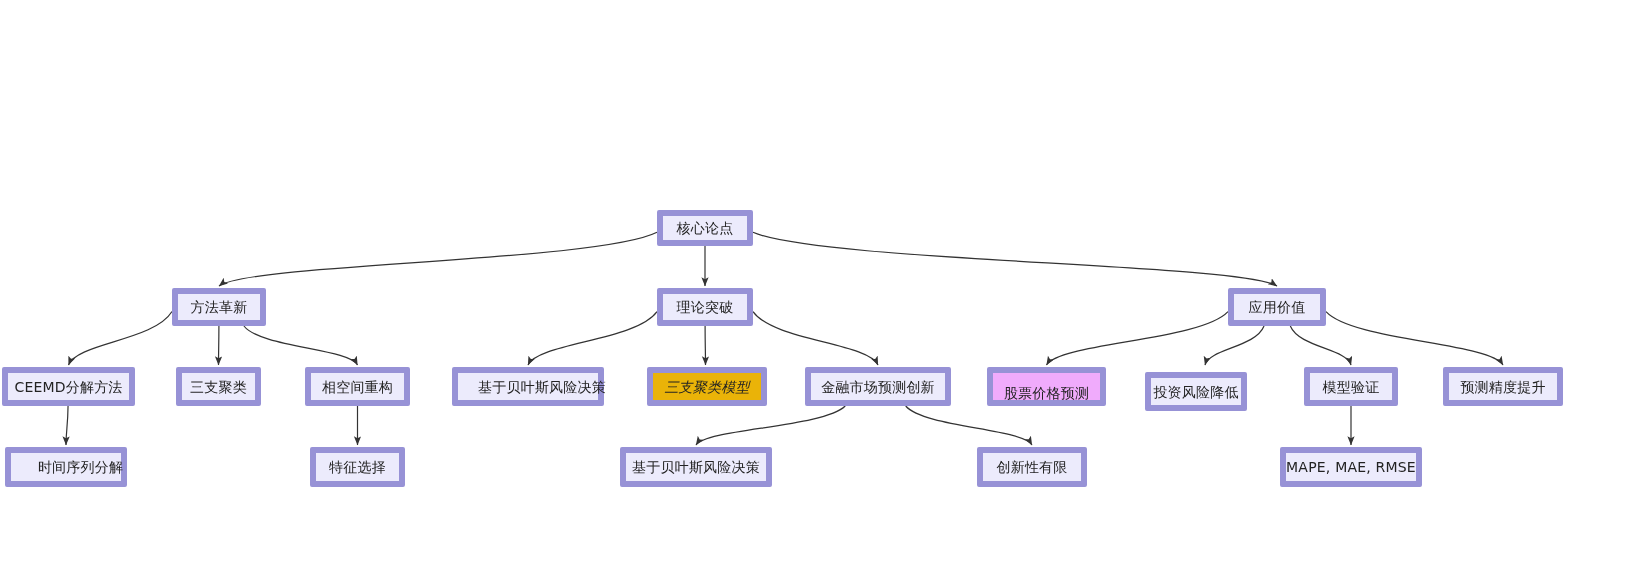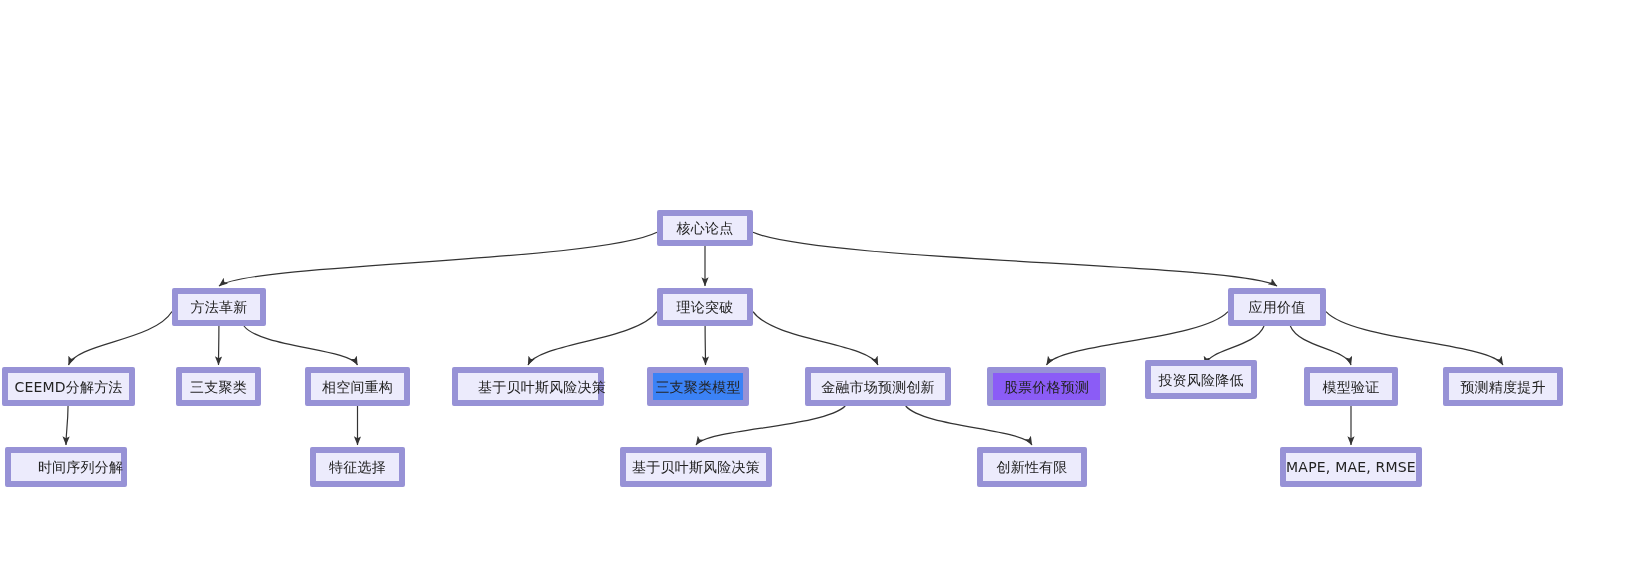--- a/index.html
+++ b/index.html
@@ -92,30 +92,30 @@
       </div>
       <div class="node" style="left: 176px; top: 367px; width: 85px; height: 39px; background: rgb(236, 235, 252); border-color: rgb(151, 146, 214); color: rgb(35, 35, 35);">
         <span class="node-label">三支聚类</span>
       </div>
       <div class="node" style="left: 305px; top: 367px; width: 105px; height: 39px; background: rgb(236, 235, 252); border-color: rgb(151, 146, 214); color: rgb(35, 35, 35);">
         <span class="node-label">相空间重构</span>
       </div>
       <div class="node" style="left: 452px; top: 367px; width: 152px; height: 39px; background: rgb(236, 235, 252); border-color: rgb(151, 146, 214); color: rgb(35, 35, 35); padding-left: 28px;">
         <span class="node-label">基于贝叶斯风险决策</span>
       </div>
-      <div class="node" style="left: 647px; top: 367px; width: 102px; height: 39px; background: #3b82f6; border-color: rgb(151, 146, 214); color: rgb(35, 35, 35);">
+      <div class="node" style="left: 647px; top: 367px; width: 120px; height: 39px; background: #eab308; border-color: rgb(151, 146, 214); color: rgb(35, 35, 35); font-style: italic;">
         <span class="node-label">三支聚类模型</span>
       </div>
       <div class="node" style="left: 805px; top: 367px; width: 146px; height: 39px; background: rgb(236, 235, 252); border-color: rgb(151, 146, 214); color: rgb(35, 35, 35);">
         <span class="node-label">金融市场预测创新</span>
       </div>
-      <div class="node" style="left: 987px; top: 367px; width: 119px; height: 39px; background: #8b5cf6; border-color: rgb(151, 146, 214); color: rgb(35, 35, 35);">
+      <div class="node" style="left: 987px; top: 367px; width: 119px; height: 39px; background: #f0abfc; border-color: rgb(151, 146, 214); color: rgb(35, 35, 35); align-items: flex-end;">
         <span class="node-label">股票价格预测</span>
       </div>
-      <div class="node" style="left: 1145px; top: 360px; width: 112px; height: 39px; background: rgb(236, 235, 252); border-color: rgb(151, 146, 214); color: rgb(35, 35, 35);">
+      <div class="node" style="left: 1145px; top: 372px; width: 102px; height: 39px; background: rgb(236, 235, 252); border-color: rgb(151, 146, 214); color: rgb(35, 35, 35);">
         <span class="node-label">投资风险降低</span>
       </div>
       <div class="node" style="left: 1304px; top: 367px; width: 94px; height: 39px; background: rgb(236, 235, 252); border-color: rgb(151, 146, 214); color: rgb(35, 35, 35);">
         <span class="node-label">模型验证</span>
       </div>
       <div class="node" style="left: 1443px; top: 367px; width: 120px; height: 39px; background: rgb(236, 235, 252); border-color: rgb(151, 146, 214); color: rgb(35, 35, 35);">
         <span class="node-label">预测精度提升</span>
       </div>
       <div class="node" style="left: 5px; top: 447px; width: 122px; height: 40px; background: rgb(236, 235, 252); border-color: rgb(151, 146, 214); color: rgb(35, 35, 35); padding-left: 29px;">
         <span class="node-label">时间序列分解</span>

